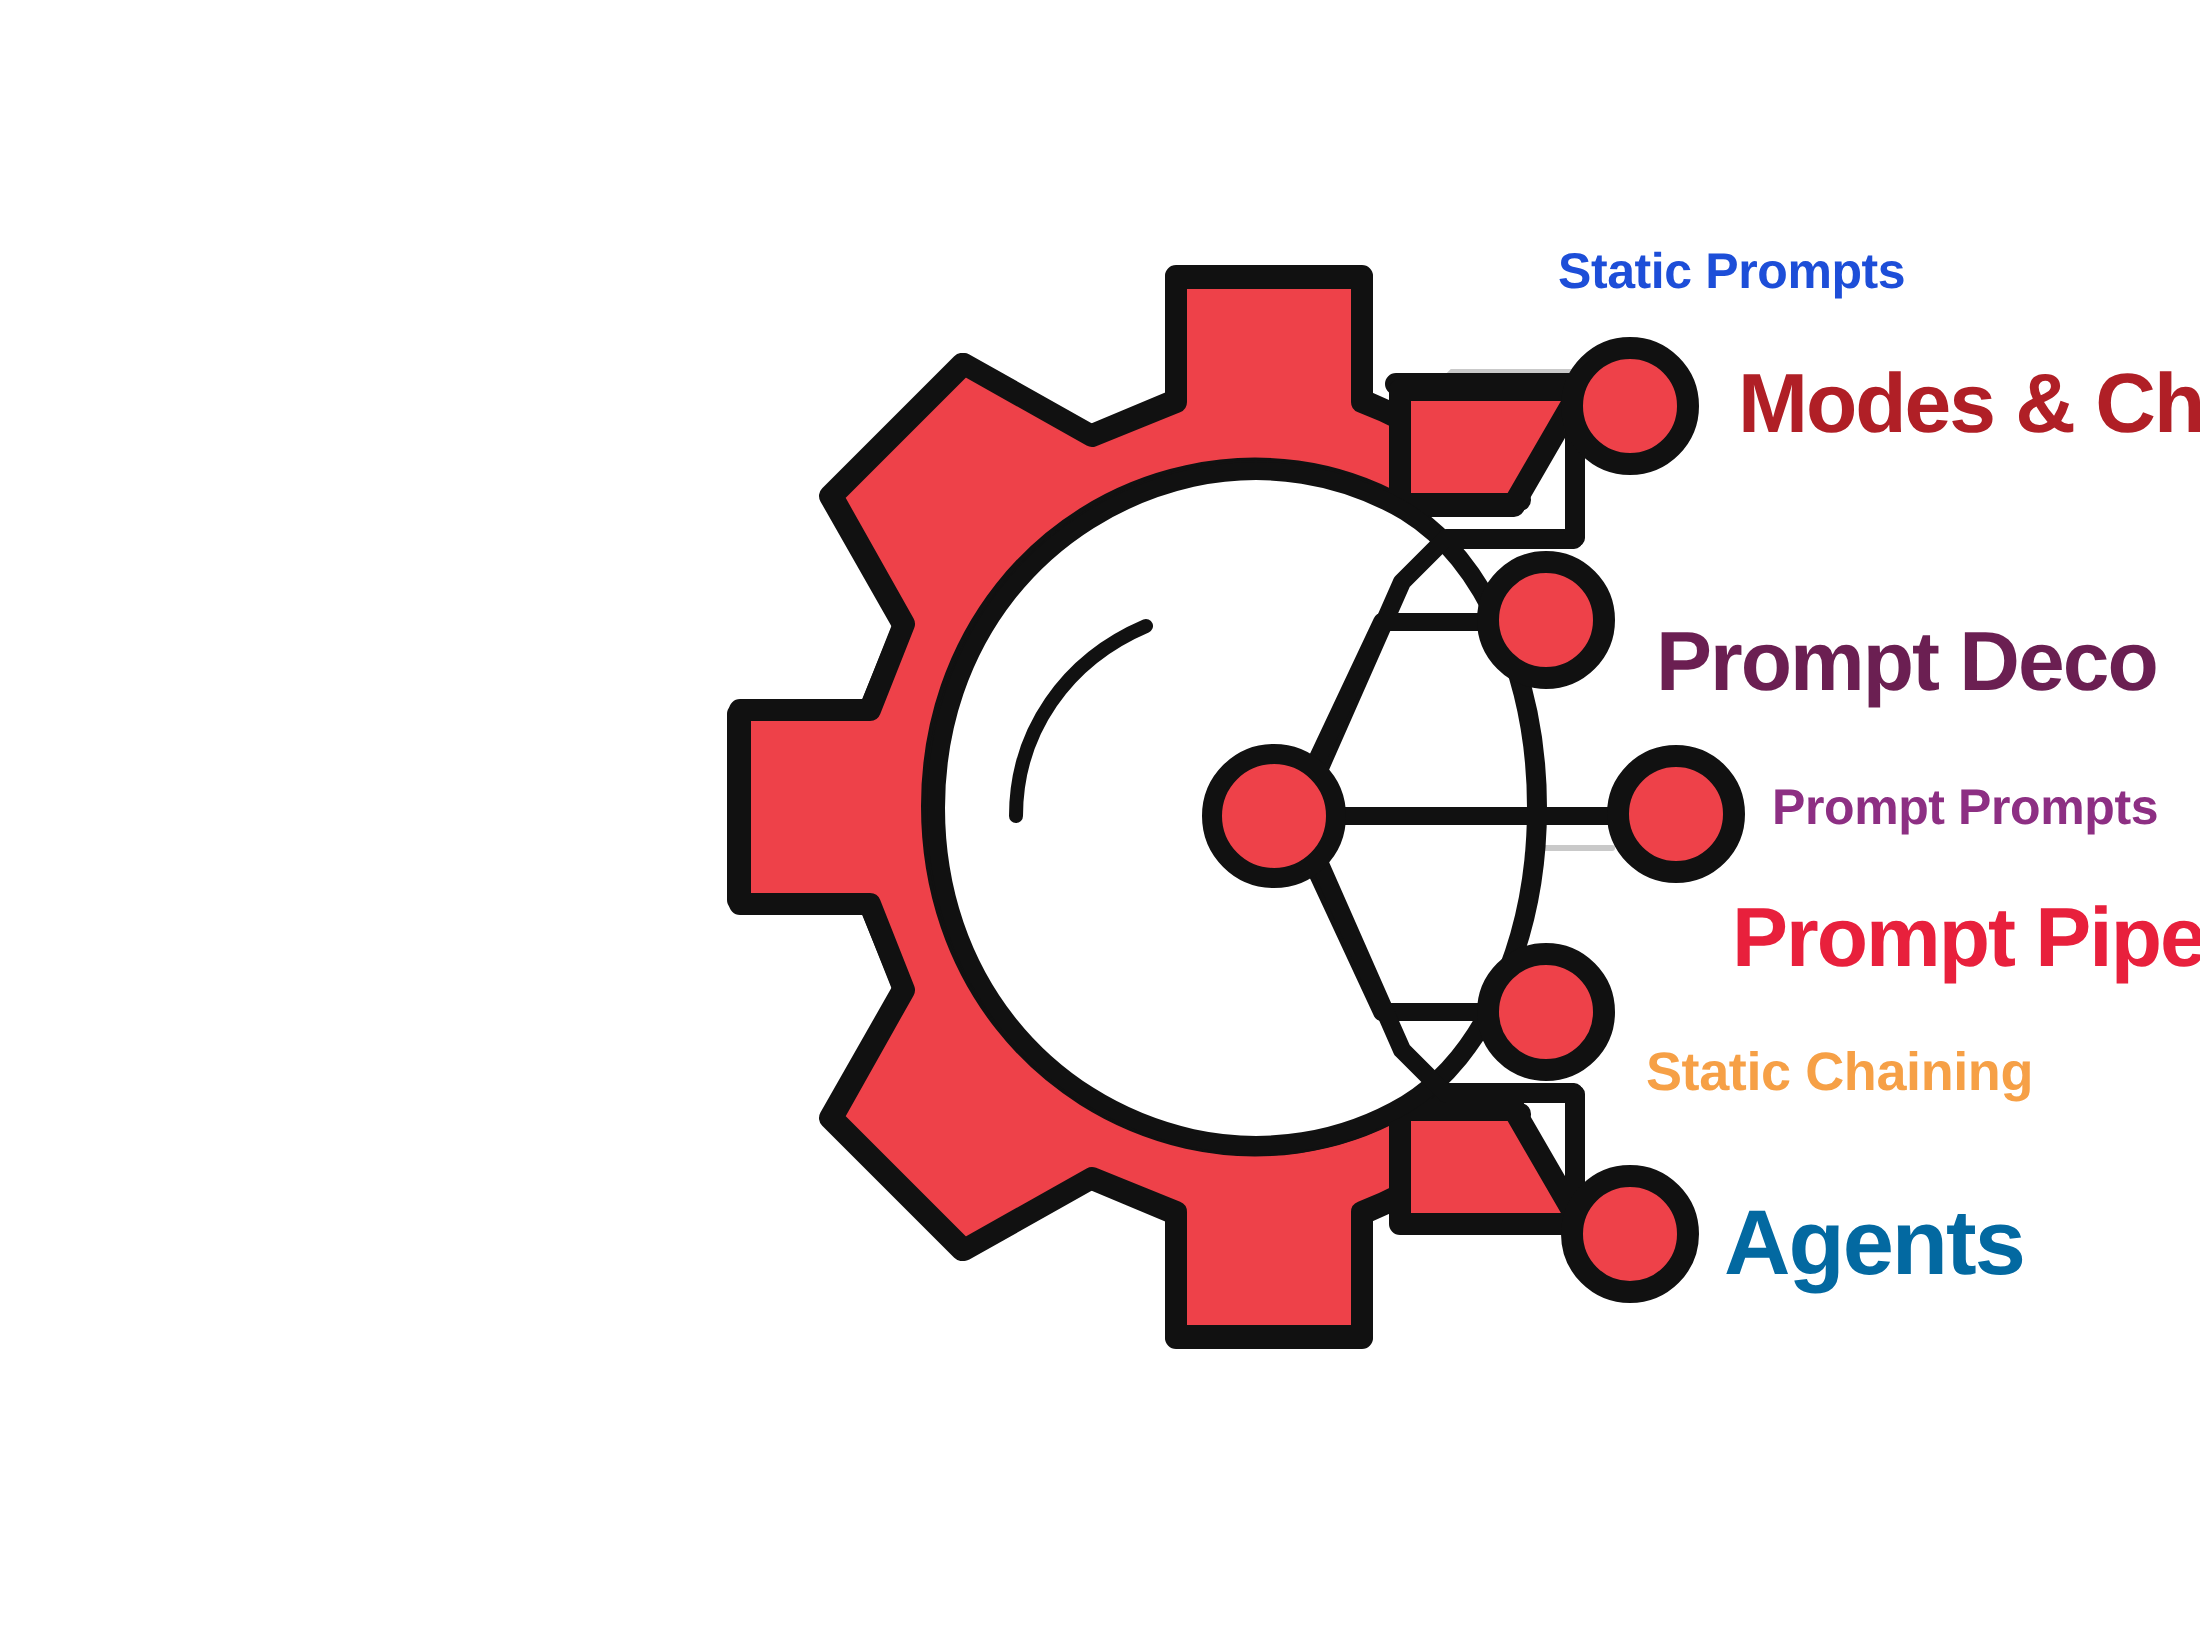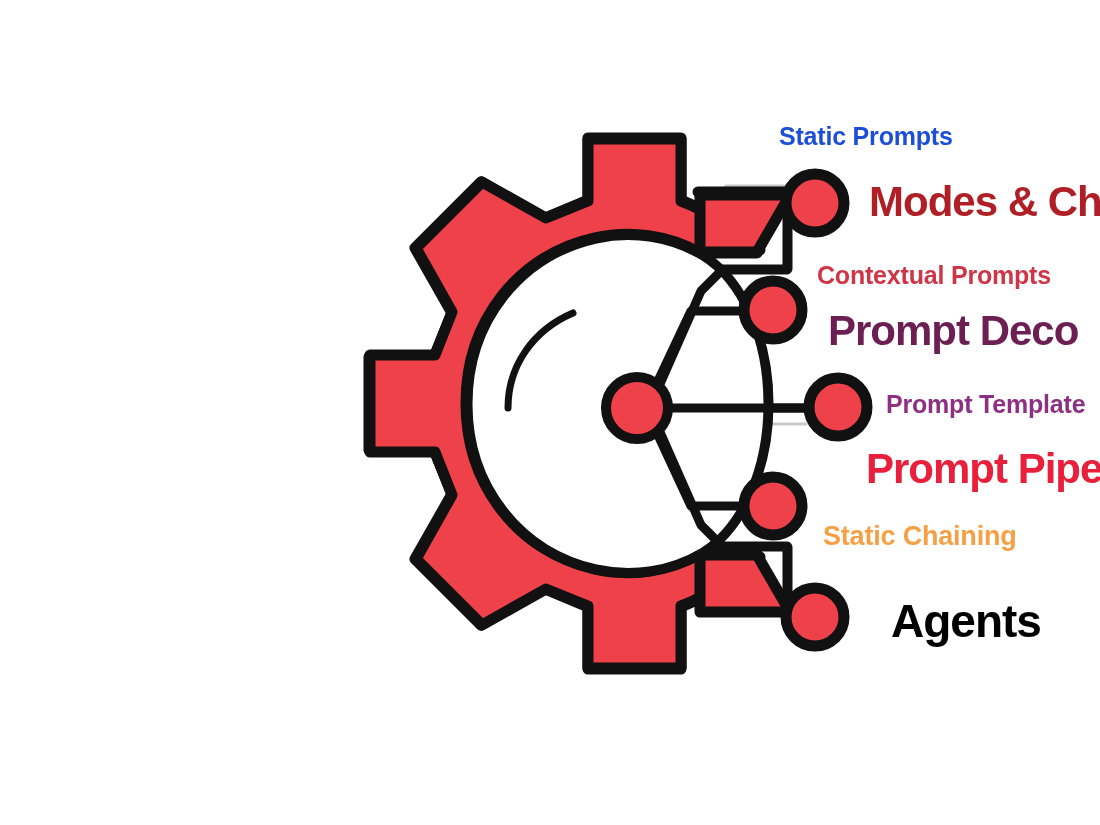--- a/index.html
+++ b/index.html
@@ -99,24 +99,24 @@
     font-size: 42px;
     color: #e8203c;
   }
   #lbl-chaining {
     left: 823px;
     top: 523px;
     font-size: 27px;
     color: #f6a046;
   }
   #lbl-agents {
-    left: 891px;
+    left: 862px;
     top: 598px;
     font-size: 46px;
-    color: #000000;
+    color: #0369a1;
   }
 </style>
 </head>
 <body>
 
 <div id="canvas">
 
   <svg id="diagram-svg" viewBox="0 0 1100 825">
 
     <g fill="none" stroke="#111111" stroke-width="9" stroke-linecap="round" stroke-linejoin="round">
@@ -274,25 +274,24 @@
   <div class="label-layer">
 
     <div class="txt" id="root-label">
       <br>
     </div>
 
     <div class="txt small-cap" id="lbl-static">Static Prompts</div>
 
     <div class="txt big-cap" id="lbl-modes">Modes &amp; Chat</div>
 
-    <div class="txt small-cap" id="lbl-contextual">Contextual Prompts</div>
 
     <div class="txt big-cap" id="lbl-decomp">Prompt Deco</div>
 
-    <div class="txt small-cap" id="lbl-template">Prompt Template</div>
+    <div class="txt small-cap" id="lbl-template">Prompt Prompts</div>
 
     <div class="txt big-cap" id="lbl-pipelines">Prompt Pipe</div>
 
     <div class="txt small-cap" id="lbl-chaining">Static Chaining</div>
 
     <div class="txt big-cap" id="lbl-agents">Agents</div>
   </div>
 </div>
 
 </body></html>

